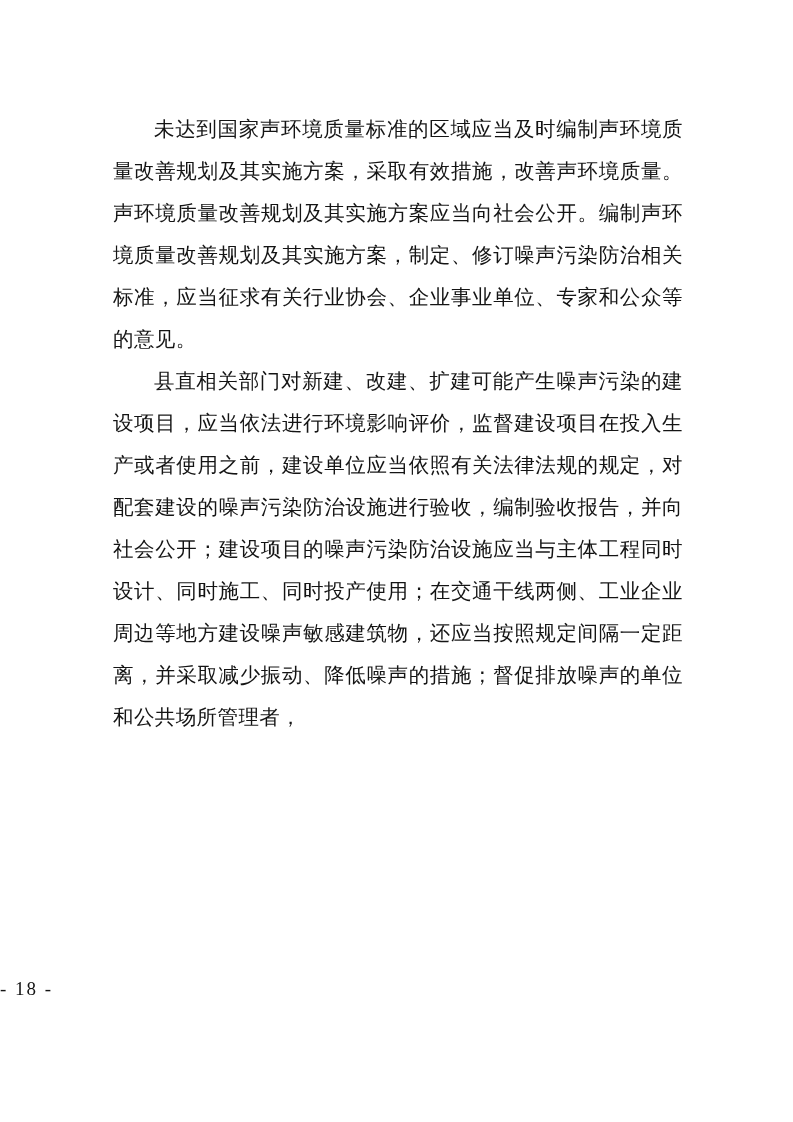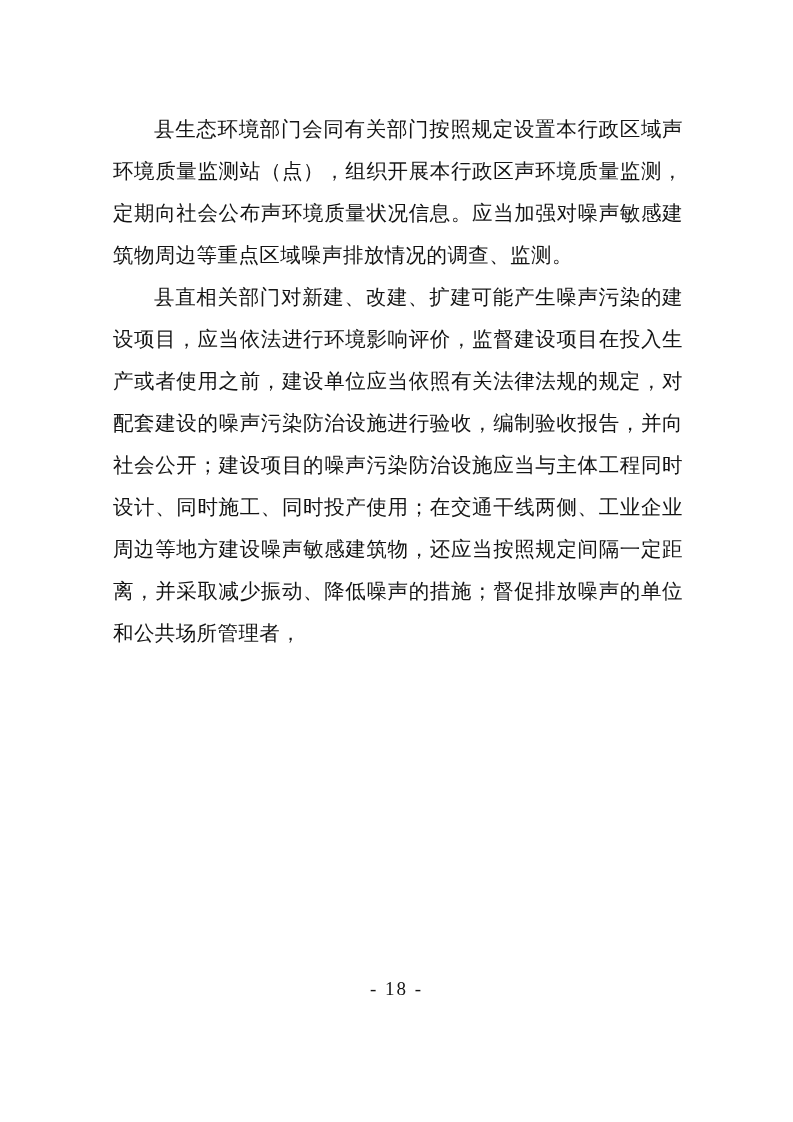--- a/index.html
+++ b/index.html
@@ -32,29 +32,29 @@
     text-indent: 2em;
     margin: 0;
     letter-spacing: 0.4px;
     word-break: break-all;
   }
   .page-number {
     position: absolute;
     left: 0;
     right: 0;
     top: 978px;
-    text-align: center;
+    text-align: left;
     font-family: "Liberation Serif", "DejaVu Serif", serif;
     font-size: 19px;
     color: #141414;
     letter-spacing: 2px;
   }
 </style>
 </head>
 <body>
 
 <div class="page">
   <div class="content">
-    <p class="para">县生态环境部门会同有关部门按照规定设置本行政区域声环境质量监测站（点），组织开展本行政区声环境质量监测，定期向社会公布声环境质量状况信息。应当加强对噪声敏感建筑物周边等重点区域噪声排放情况的调查、监测。</p>
+    <p class="para">未达到国家声环境质量标准的区域应当及时编制声环境质量改善规划及其实施方案，采取有效措施，改善声环境质量。声环境质量改善规划及其实施方案应当向社会公开。编制声环境质量改善规划及其实施方案，制定、修订噪声污染防治相关标准，应当征求有关行业协会、企业事业单位、专家和公众等的意见。</p>
     <p class="para">县直相关部门对新建、改建、扩建可能产生噪声污染的建设项目，应当依法进行环境影响评价，监督建设项目在投入生产或者使用之前，建设单位应当依照有关法律法规的规定，对配套建设的噪声污染防治设施进行验收，编制验收报告，并向社会公开；建设项目的噪声污染防治设施应当与主体工程同时设计、同时施工、同时投产使用；在交通干线两侧、工业企业周边等地方建设噪声敏感建筑物，还应当按照规定间隔一定距离，并采取减少振动、降低噪声的措施；督促排放噪声的单位和公共场所管理者，</p>
   </div>
   <div class="page-number">- 18 -</div>
 </div>
 
 </body></html>

